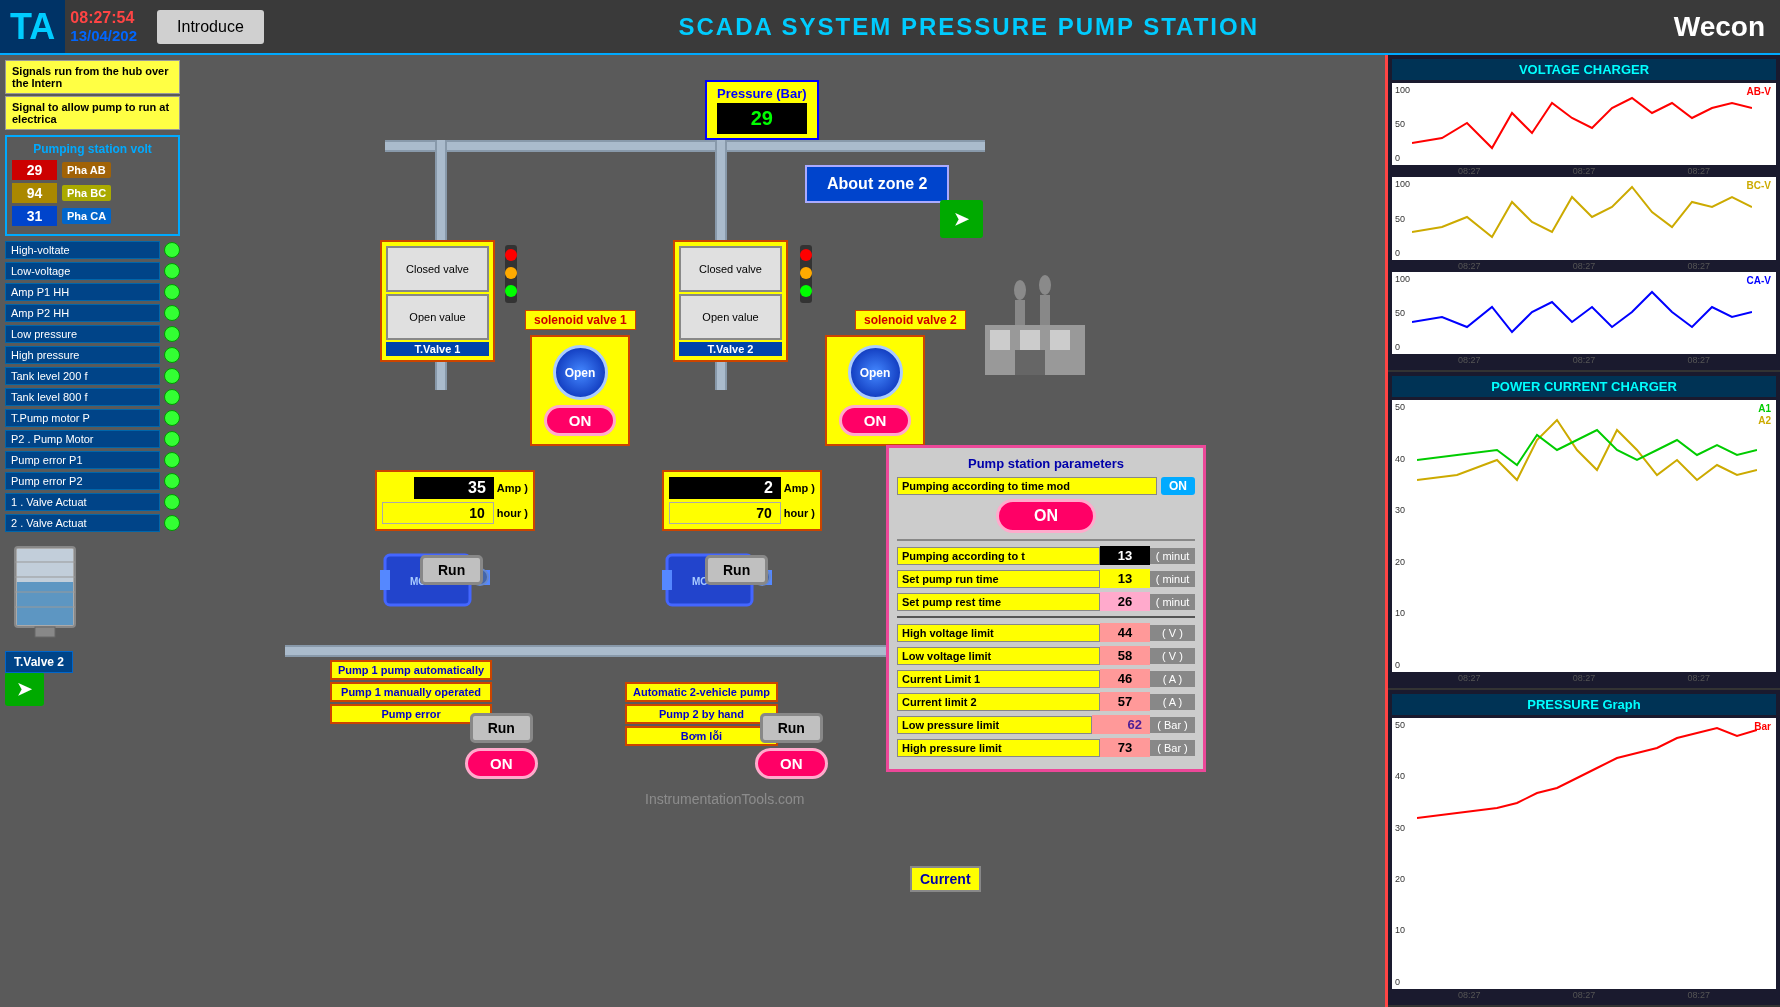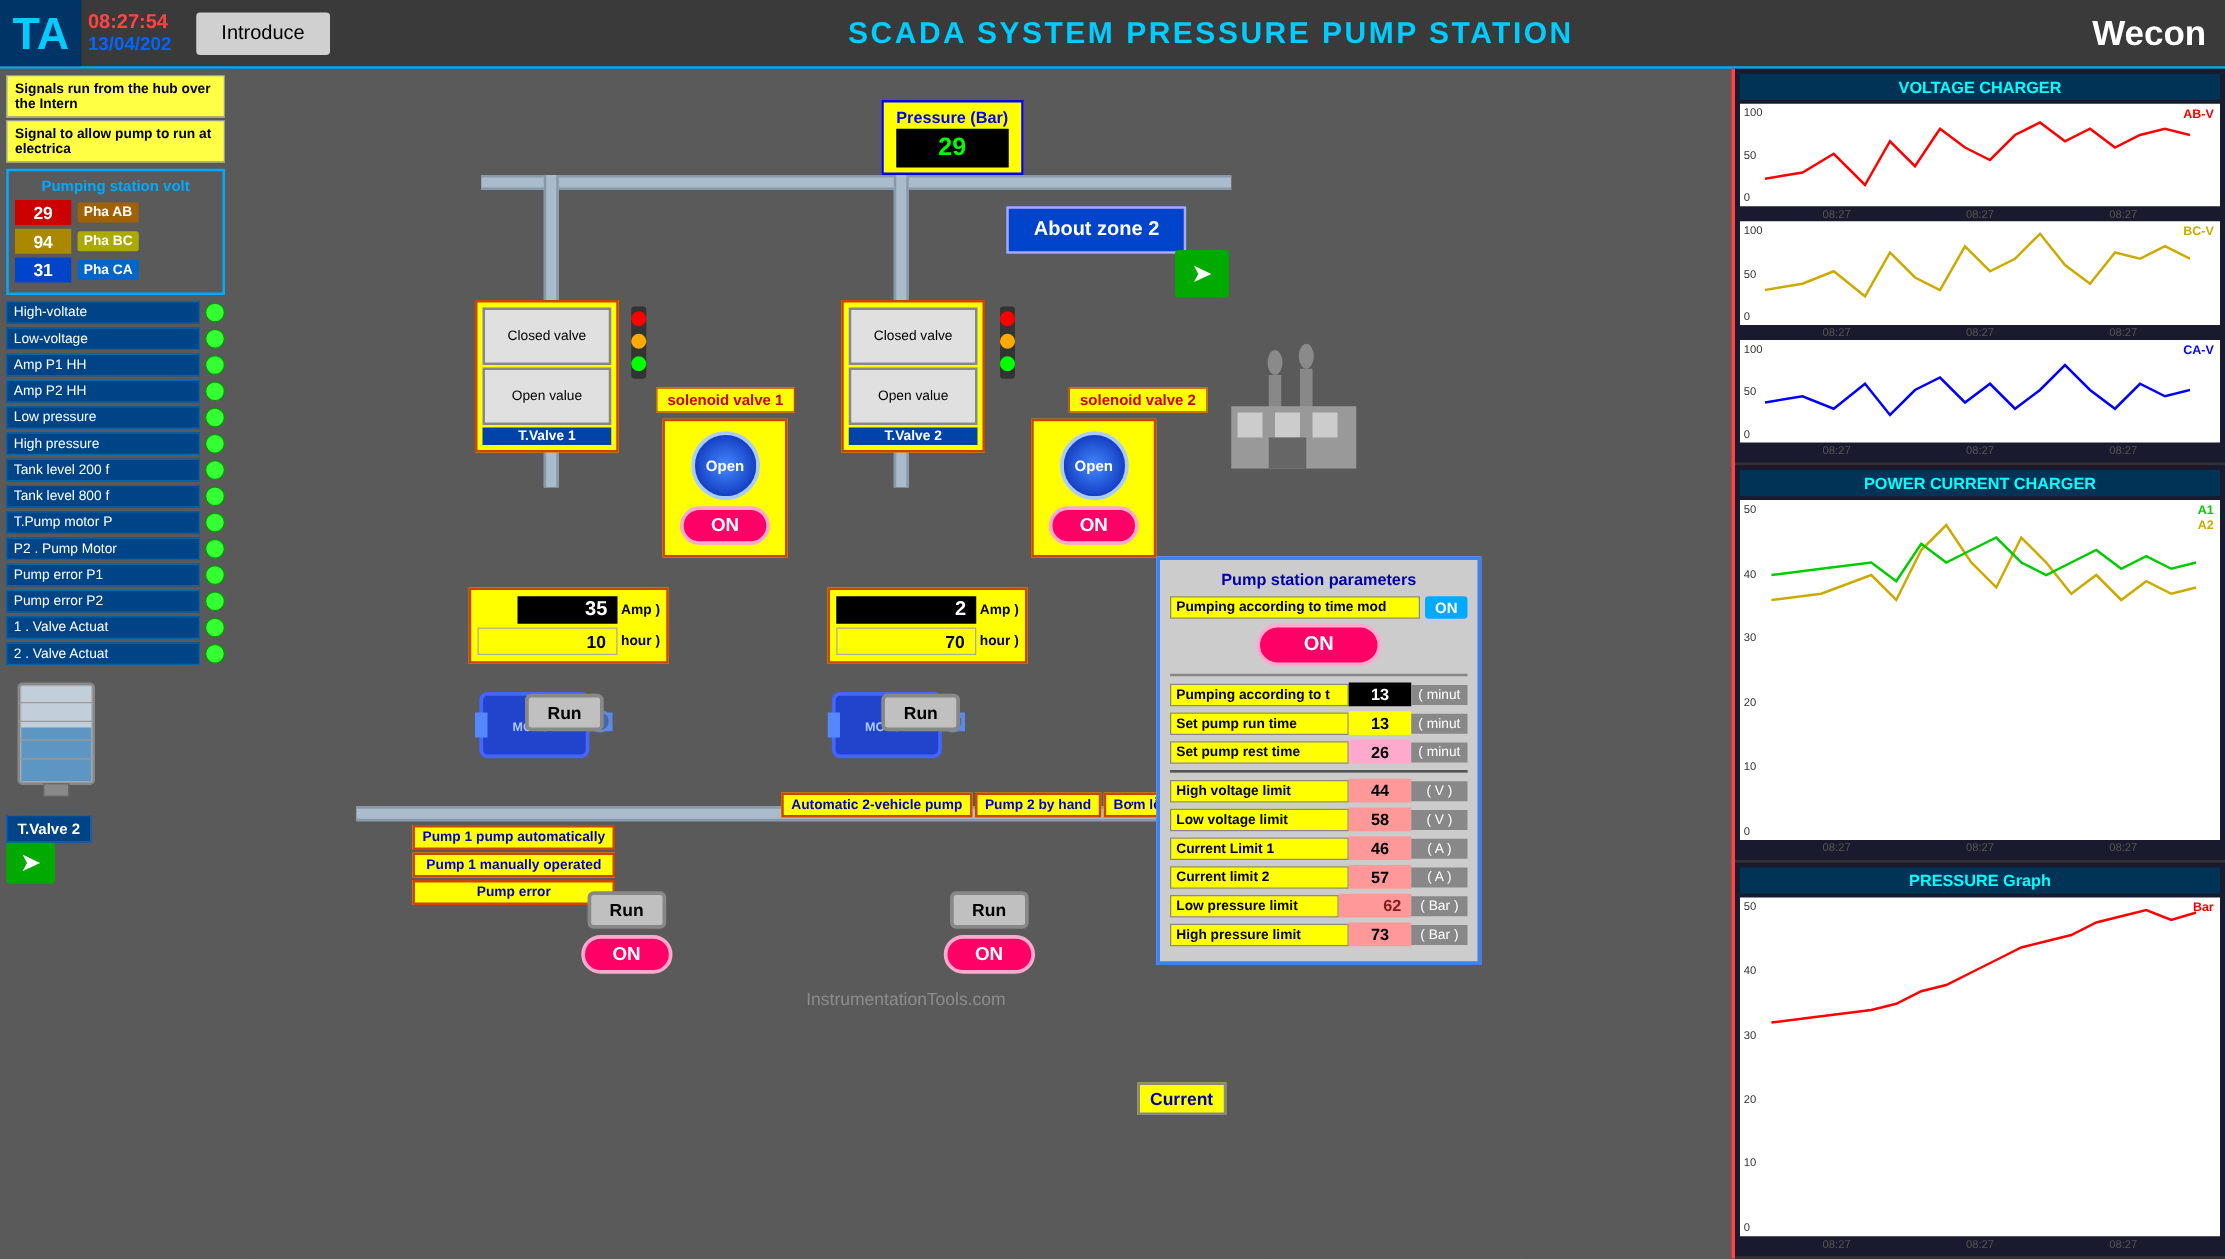--- a/index.html
+++ b/index.html
@@ -278,24 +278,24 @@
       padding: 4px 15px;
       font-size: 14px;
       font-weight: bold;
       cursor: pointer;
     }
 
     
     .params-panel {
       position: absolute;
       top: 390px;
-      left: 740px;
-      width: 260px;
+      left: 701px;
+      width: 320px;
       background: #cccccc;
-      border: 3px solid #3b82f6;
+      border: 3px solid #ec4899;
       padding: 8px;
       z-index: 20;
     }
     .params-title {
       text-align: center;
       color: #0000aa;
       font-size: 13px;
       font-weight: bold;
       background: #cccccc;
       margin-bottom: 6px;
@@ -691,21 +691,21 @@
       <div class="pump-label-box" style="position:relative;">Pump 1 pump automatically</div>
       <div class="pump-label-box" style="position:relative;">Pump 1 manually operated</div>
       <div class="pump-label-box" style="position:relative;">Pump error</div>
     </div>
 
     <div style="position:absolute; top:658px; left:280px; display:flex; flex-direction:column; align-items:center; gap:5px;">
       <button class="run-btn">Run</button>
       <div style="background:#ff0066; color:white; border:3px solid #ffaacc; border-radius:20px; padding:4px 22px; font-size:15px; font-weight:bold; cursor:pointer;">ON</div>
     </div>
 
-    <div style="position:absolute; top:579px; left:440px; display:flex; gap:2px;">
+    <div style="position:absolute; top:627px; left:440px; display:flex; flex-direction:column; gap:2px;">
       <div class="pump-label-box" style="position:relative;">Automatic 2-vehicle pump</div>
       <div class="pump-label-box" style="position:relative;">Pump 2 by hand</div>
       <div class="pump-label-box" style="position:relative;">Bơm lỗi</div>
     </div>
 
     <div style="position:absolute; top:658px; left:570px; display:flex; flex-direction:column; align-items:center; gap:5px;">
       <button class="run-btn">Run</button>
       <div style="background:#ff0066; color:white; border:3px solid #ffaacc; border-radius:20px; padding:4px 22px; font-size:15px; font-weight:bold; cursor:pointer;">ON</div>
     </div>
 
@@ -777,21 +777,21 @@
             <div class="param-value" style="background: rgb(255, 153, 153); color: rgb(0, 0, 0);">46</div>
             <div class="param-unit">( A )</div>
           </div>
           <div class="param-row">
             <div class="param-label">Current limit 2</div>
             <div class="param-value" style="background: rgb(255, 153, 153); color: rgb(0, 0, 0);">57</div>
             <div class="param-unit">( A )</div>
           </div>
           <div class="param-row">
             <div class="param-label">Low pressure limit</div>
-            <div class="param-value" style="background: rgb(255, 153, 153); color: #7f1d1d; padding-left: 36px;">62</div>
+            <div class="param-value" style="background: rgb(255, 153, 153); color: #4c1d95; padding-left: 36px;">62</div>
             <div class="param-unit">( Bar )</div>
           </div>
           <div class="param-row">
             <div class="param-label">High pressure limit</div>
             <div class="param-value" style="background: rgb(255, 153, 153); color: rgb(0, 0, 0);">73</div>
             <div class="param-unit">( Bar )</div>
           </div>
         </div>
     </div>
 

